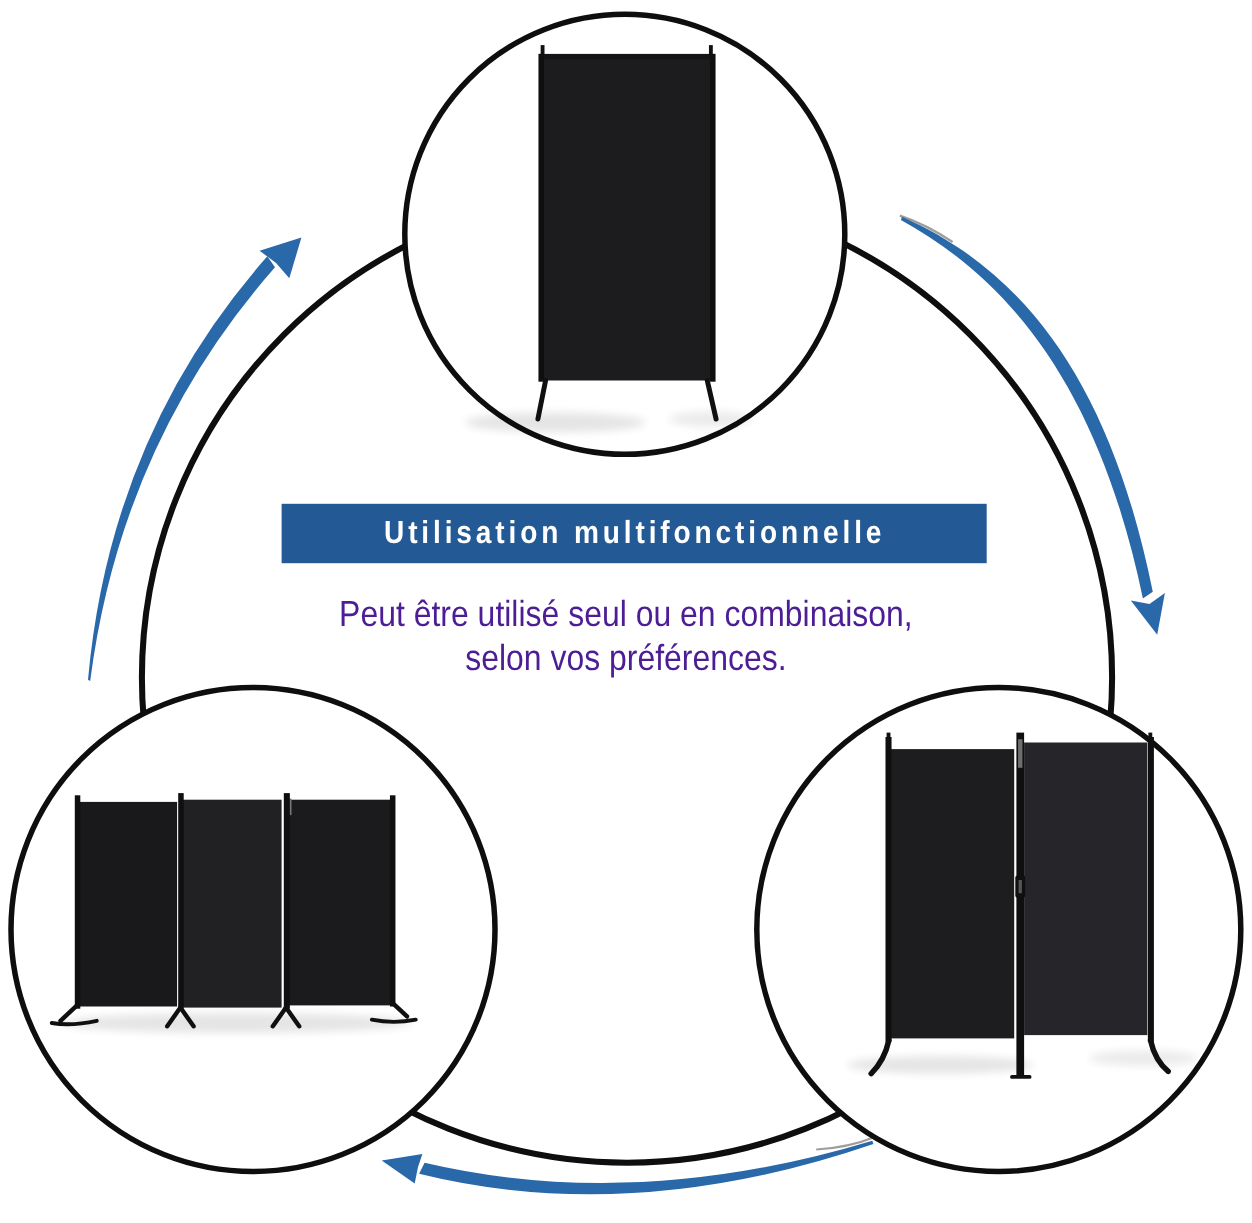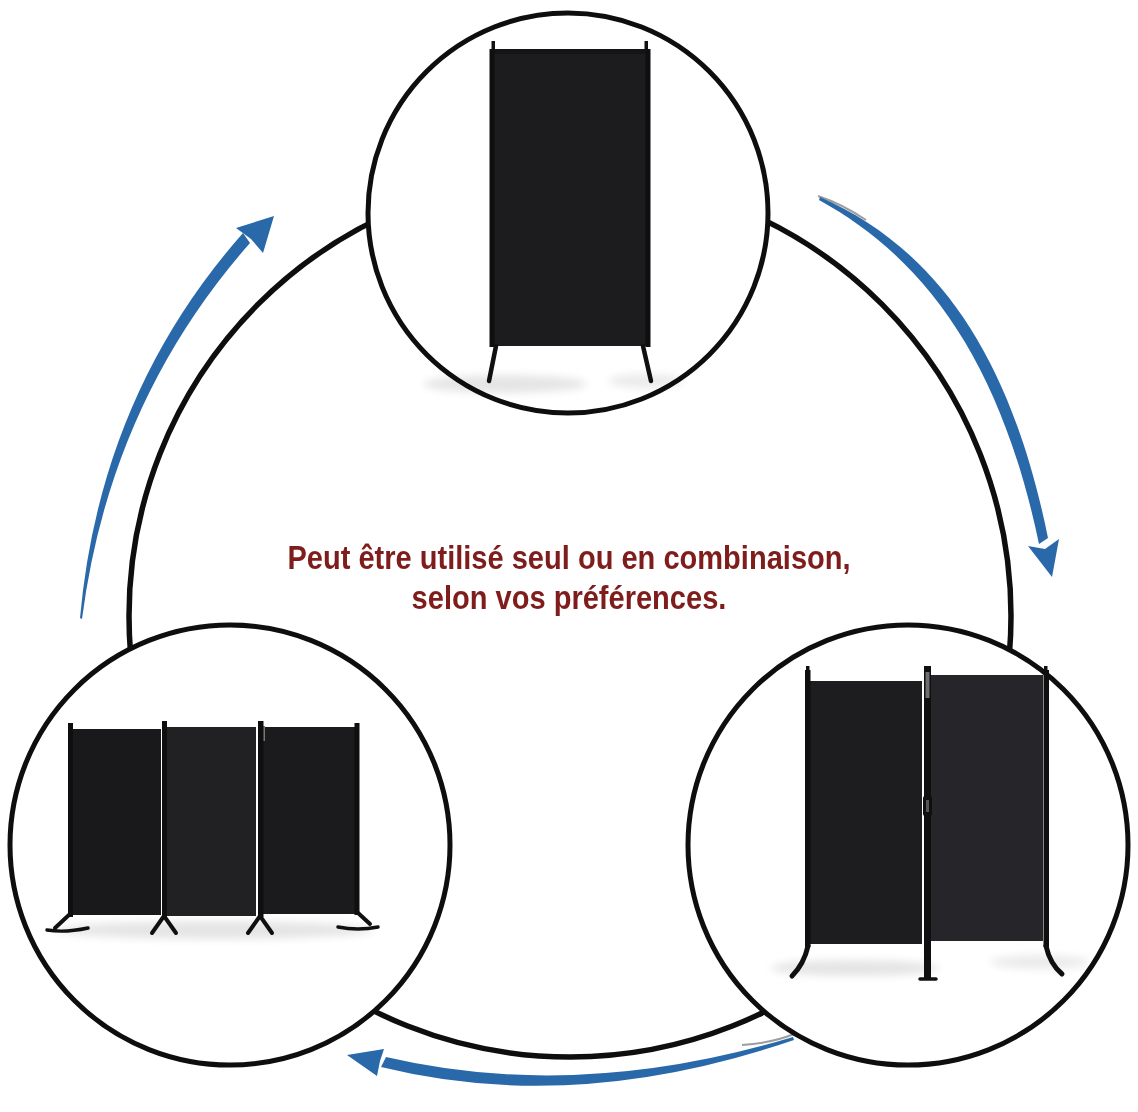--- a/index.html
+++ b/index.html
@@ -24,23 +24,23 @@
     letter-spacing:4px;
     white-space:nowrap;
     display:inline-block;
     transform:scaleX(0.88);
     transform-origin:center;
   }
   .caption{
     position:absolute;
     left:0;top:538px;width:1138px;
     text-align:center;
-    color:#7f1d1d;
+    color:#4c1d95;
     font-size:33px;
-    font-weight:700;
+    font-weight:400;
     line-height:40px;
   }
   .caption-line{
     display:block;
     transform:scaleX(0.88);
     transform-origin:center;
     white-space:nowrap;
   }
 </style>
 </head>
@@ -128,19 +128,22 @@
         <rect x="925.5" y="672" width="4" height="26" fill="#6e6e6e"></rect>
         <rect x="923" y="796" width="9" height="20" rx="2" fill="#0f0f10"></rect>
         <rect x="926" y="800" width="3" height="12" fill="#555"></rect>
         <path d="M 808 946 Q 804 964 792 976" stroke="#101010" stroke-width="5" stroke-linecap="round" fill="none"></path>
         <path d="M 1046 946 Q 1050 964 1062 974" stroke="#101010" stroke-width="5" stroke-linecap="round" fill="none"></path>
         <path d="M 920 979 L 936 979" stroke="#101010" stroke-width="3.5" stroke-linecap="round" fill="none"></path>
       </g>
     </g>
   </svg>
 
+  <div class="banner">
+    <span class="banner-text">Utilisation multifonctionnelle</span>
+  </div>
 
   <div class="caption">
     <span class="caption-line">Peut être utilisé seul ou en combinaison,</span>
     <span class="caption-line">selon vos préférences.</span>
   </div>
 
 </div>
 
 </body></html>

